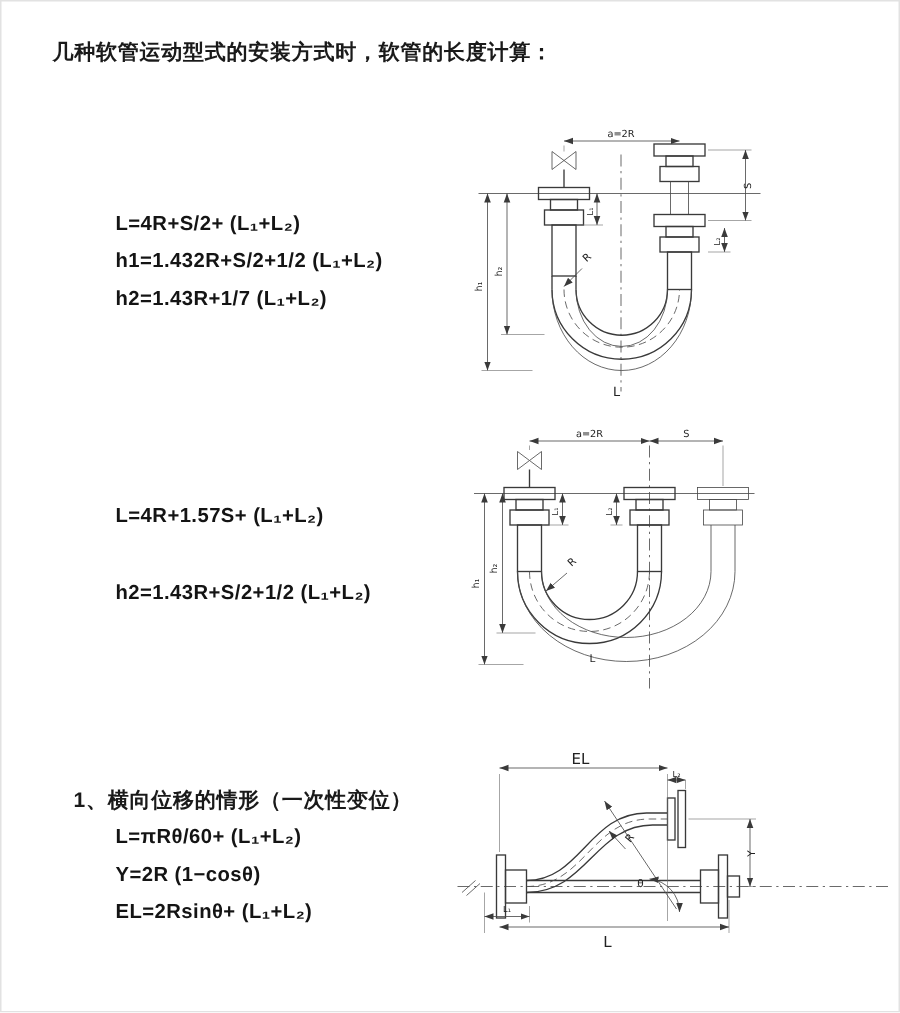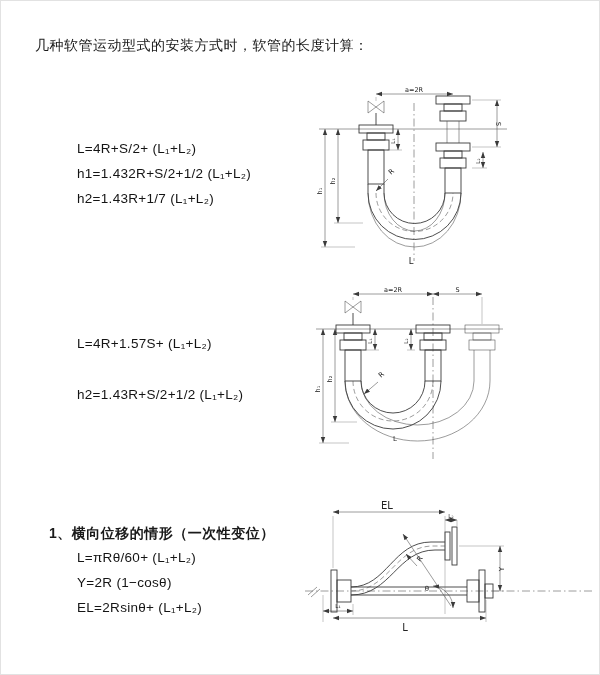--- a/index.html
+++ b/index.html
@@ -1,23 +1,23 @@
 <!DOCTYPE html>
 <html><head>
 <meta charset="utf-8">
 <style>
   html,body{margin:0;padding:0;background:#fff;}
   .page{
     position:relative;width:600px;height:675px;background:#ffffff;
     font-family:"Liberation Sans","DejaVu Sans",sans-serif;
     box-sizing:border-box;border:1px solid #e2e2e2;overflow:hidden;color:#1a1a1a;
   }
-  .title{position:absolute;left:34px;top:25px;font-size:14px;font-weight:normal;letter-spacing:0.5px;white-space:nowrap;margin-top:11px;}
+  .title{position:absolute;left:34px;top:25px;font-size:14px;font-weight:bold;letter-spacing:0.5px;white-space:nowrap;}
   .sec-heading{position:absolute;left:48px;font-size:14px;font-weight:bold;letter-spacing:0.5px;white-space:nowrap;}
-  .formula{position:absolute;left:76px;font-size:13.5px;font-weight:400;letter-spacing:0.3px;white-space:nowrap;color:#141414;}
+  .formula{position:absolute;left:76px;font-size:13.5px;font-weight:700;letter-spacing:0.3px;white-space:nowrap;color:#141414;}
   svg.diagram{position:absolute;}
   svg .s{stroke:#3a3a3a;stroke-width:0.9;fill:none;}
   svg .t{stroke:#4a4a4a;stroke-width:0.55;fill:none;}
   svg .xt{stroke:#6a6a6a;stroke-width:0.4;fill:none;}
   svg .dashc{stroke-dasharray:8 3 1.5 3;}
   svg .dash2{stroke-dasharray:5 3;}
   svg text{fill:#222;font-family:"DejaVu Sans",sans-serif;}
   .f6{font-size:6.5px;} .f5{font-size:5.5px;} .f7{font-size:7px;} .f8{font-size:8.5px;} .f10{font-size:10px;}
 </style>
 </head>

